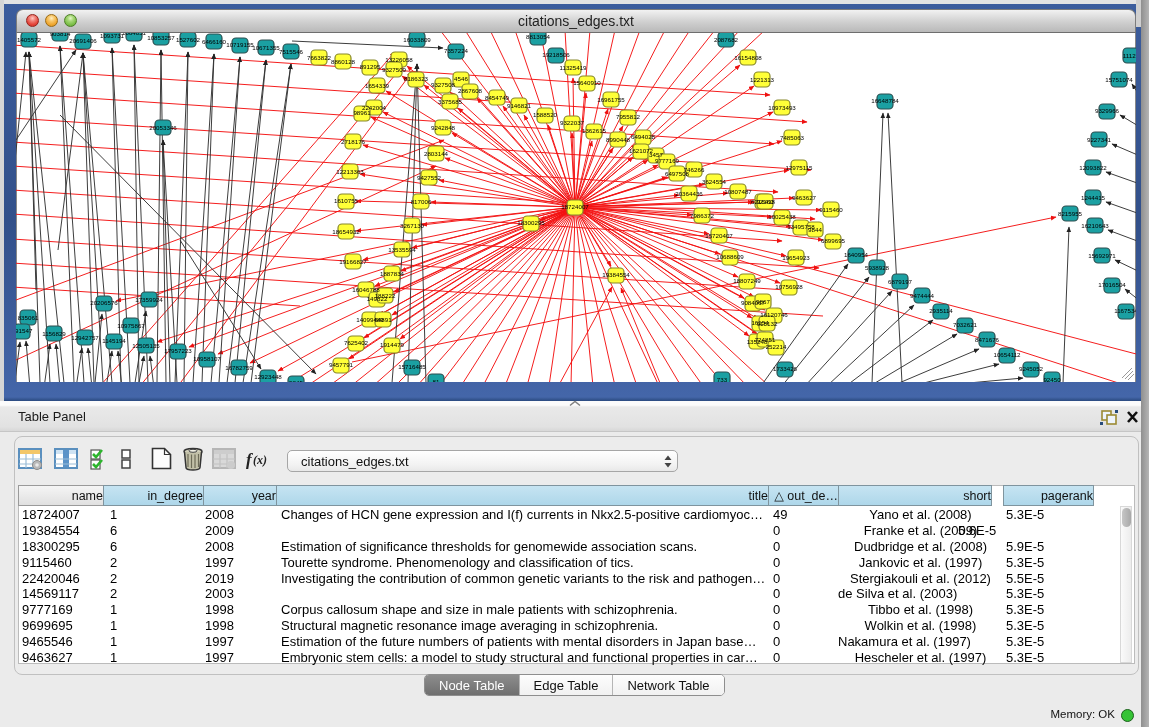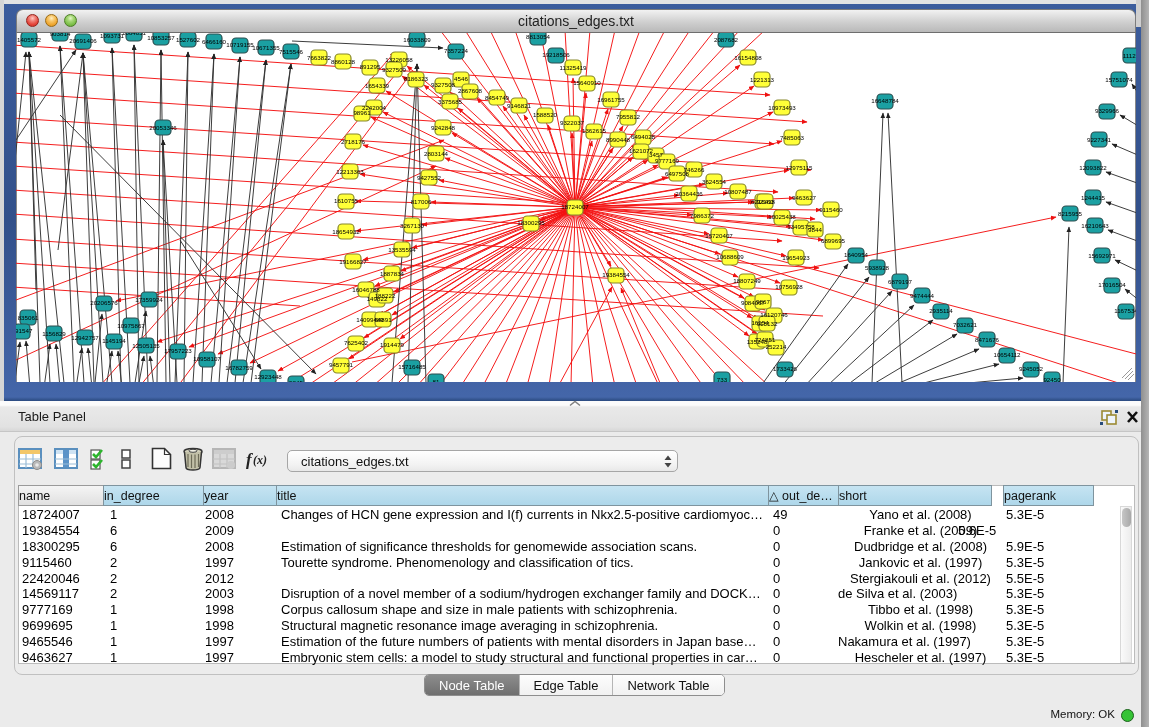--- a/index.html
+++ b/index.html
@@ -12,21 +12,21 @@
 #title{left:16px;top:13px;width:1120px;text-align:center;font-size:14px;color:#222}
 .tl{top:14px;width:13px;height:13px;border-radius:50%;}
 #canvas{left:16px;top:33px;width:1120px;height:349px;background:#fff;border-left:1px solid #888;border-right:1px solid #888}
 #tpbar{left:0;top:401px;width:1149px;height:31px;background:linear-gradient(#fbfbfb 0%,#fbfbfb 14%,#e9e9e9 20%,#e2e2e2 85%,#d8d8d8);border-bottom:1px solid #c6c6c6}
 #tpbar span{position:absolute;left:18px;top:8px;font-size:13px;color:#1a1a1a}
 #tpanel{left:0;top:433px;width:1141px;height:294px;background:#ebebeb}
 #roundbox{left:14px;top:436px;width:1125px;height:239px;border:1px solid #c0c0c0;border-radius:8px;background:#ececec}
 #combo{left:287px;top:450px;width:391px;height:22px;background:linear-gradient(#ffffff,#f2f2f2 70%,#e8e8e8);border:1px solid #a6a6a6;border-radius:5px}
 #combo b{position:absolute;left:13px;top:3px;font-size:13px;font-weight:normal;color:#111}
 #tablewrap{left:18px;top:485px;width:1117px;height:179px;background:#fff;border:1px solid #bbb}
-.th{position:absolute;top:485px;height:21px;border:1px solid #7f949e;background:linear-gradient(#c6e4f2,#aed7ea);font-size:12.5px;text-align:left;line-height:20px;color:#111}
+.th{position:absolute;top:485px;height:21px;border:1px solid #7f949e;background:linear-gradient(#c6e4f2,#aed7ea);font-size:12.5px;text-align:right;line-height:20px;color:#111}
 .tr{position:absolute;left:0;top:0;width:1135px;height:16px;font-size:13px;color:#000}
 .tr span{position:absolute;white-space:nowrap;top:0}
 #vsb{left:1120px;top:506px;width:12px;height:157px;background:linear-gradient(90deg,#fafafa,#ececec);border:1px solid #d8d8d8}
 #vsbthumb{left:1121.5px;top:508px;width:9px;height:19px;background:linear-gradient(90deg,#c6c6c6,#a8a8a8);border-radius:5px}
 #tabs{left:424px;top:674px;height:22px;display:flex;border:1px solid #8e8e8e;border-radius:5px;overflow:hidden;background:#fff}
 .tab{font-size:13px;line-height:21px;padding:0 14px;color:#111;background:linear-gradient(#fdfdfd,#f1f1f1);border-left:1px solid #b5b5b5}
 .tab.sel{background:linear-gradient(#8d8d8d,#6f6f6f);color:#fff;border-left:none}
 #mem{left:0px;top:708px;width:1115px;text-align:right;font-size:11.5px;color:#111}
 #memdot{left:1121px;top:709px;width:13px;height:13px;border-radius:50%;background:#35c335;border:1.5px solid #1c611c}
 svg text{user-select:none}
@@ -659,30 +659,30 @@
     <span style="left:110px">2</span>
     <span style="left:205px">1997</span>
     <span style="left:281px">Tourette syndrome. Phenomenology and classification of tics.</span>
     <span style="left:773px">0</span>
     <span style="left:838px;width:165px;text-align:center">Jankovic et al. (1997)</span>
     <span style="left:1006px">5.3E-5</span>
 </div>
 <div class="tr" style="top:571px">
 <span style="left:22px">22420046</span>
     <span style="left:110px">2</span>
-    <span style="left:205px">2012</span>
+    <span style="left:205px">2019</span>
+    <span style="left:281px">Investigating the contribution of common genetic variants to the risk and pathogen…</span>
     <span style="left:773px">0</span>
     <span style="left:838px;width:165px;text-align:center">Stergiakouli et al. (2012)</span>
     <span style="left:1006px">5.5E-5</span>
 </div>
 <div class="tr" style="top:586px">
 <span style="left:22px">14569117</span>
     <span style="left:110px">2</span>
     <span style="left:205px">2003</span>
-    <span style="left:281px">Disruption of a novel member of a sodium/hydrogen exchanger family and DOCK…</span>
     <span style="left:773px">0</span>
     <span style="left:838px;width:165px;">de Silva et al. (2003)</span>
     <span style="left:1006px">5.3E-5</span>
 </div>
 <div class="tr" style="top:602px">
 <span style="left:22px">9777169</span>
     <span style="left:110px">1</span>
     <span style="left:205px">1998</span>
     <span style="left:281px">Corpus callosum shape and size in male patients with schizophrenia.</span>
     <span style="left:773px">0</span>

